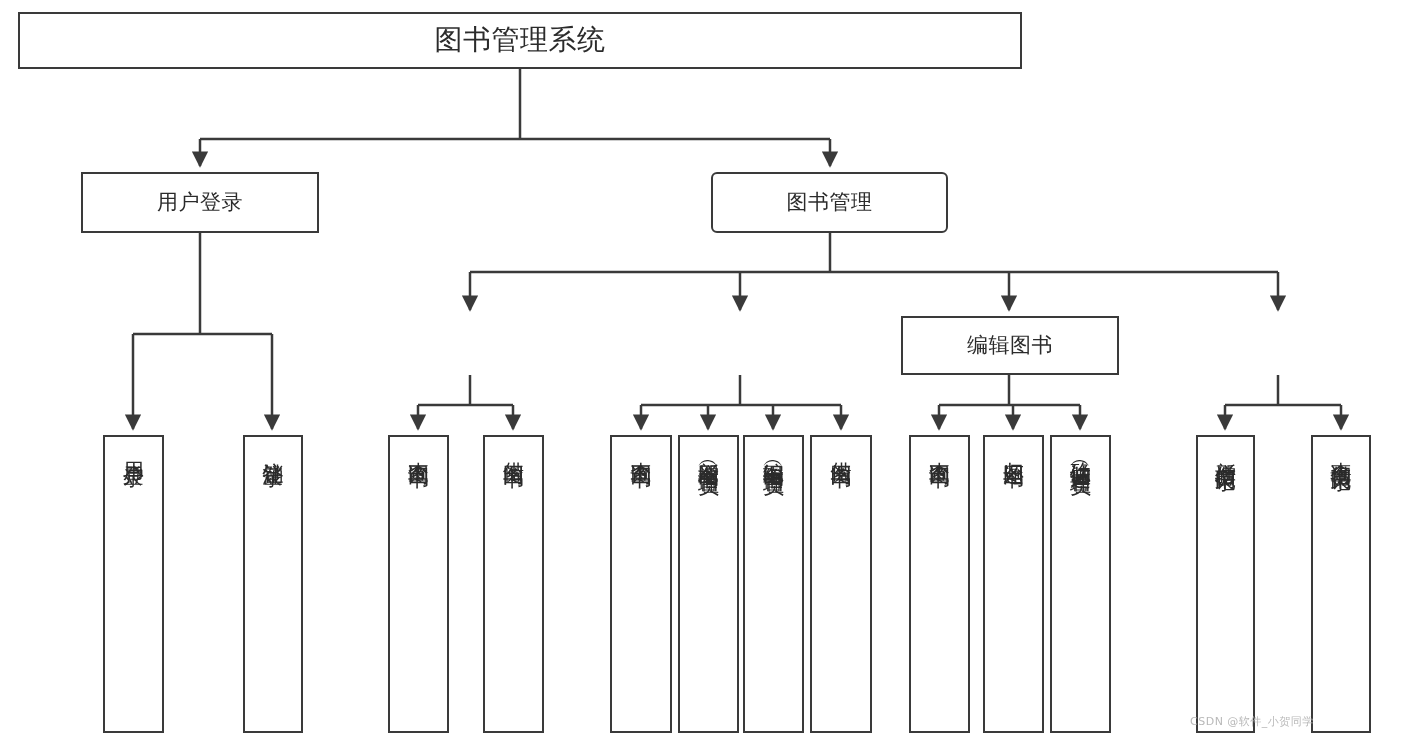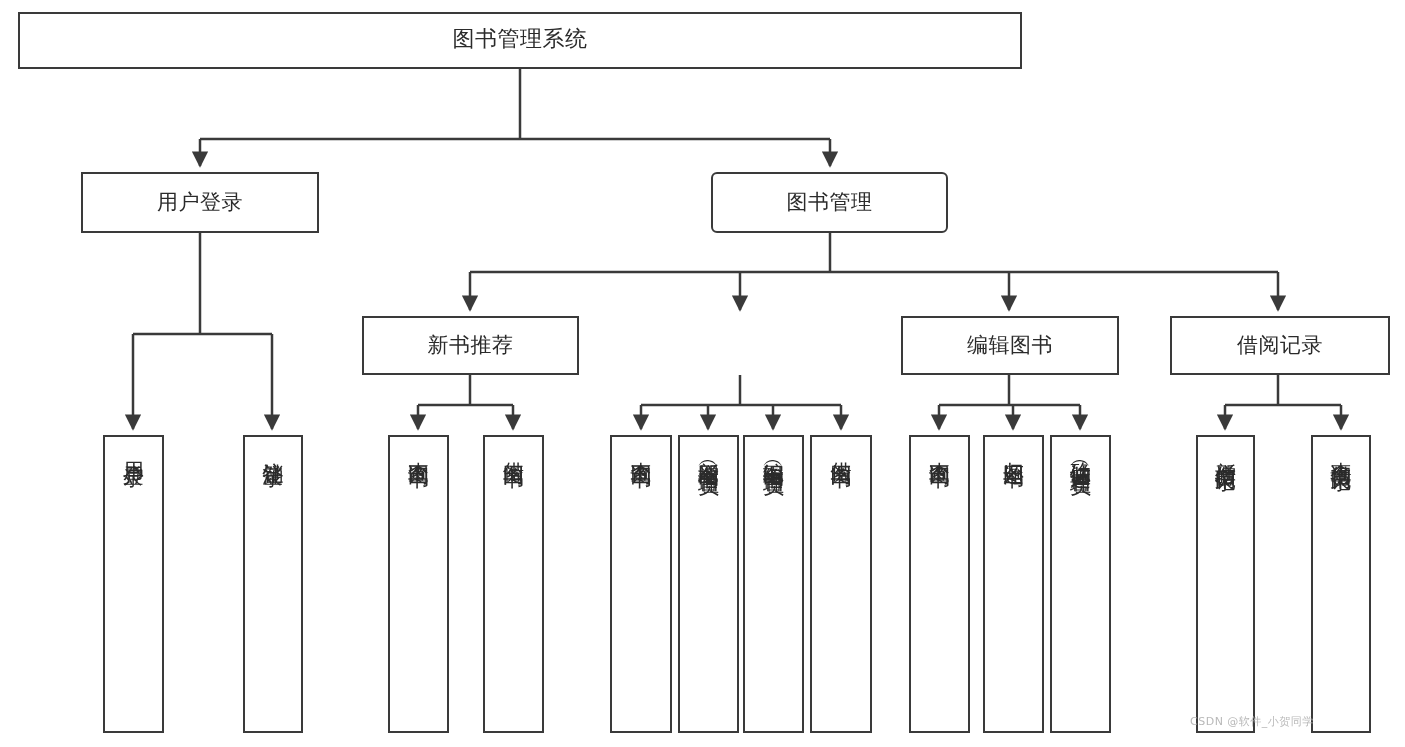--- a/index.html
+++ b/index.html
@@ -33,21 +33,21 @@
     align-items: center;
     justify-content: center;
     color: #2b2b2b;
   }
   .node .label {
     font-size: 21px;
     line-height: 1.15;
     letter-spacing: 0.5px;
     white-space: nowrap;
   }
-  .node.root .label { font-size: 22px; font-family: Liberation Mono, monospace; }
+  .node.root .label { font-size: 28px; }
   .node.leaf {
     align-items: flex-start;
     justify-content: center;
     padding-top: 0;
   }
   .node.leaf .label {
     writing-mode: vertical-rl;
     text-orientation: upright;
     font-size: 21px;
     line-height: 1.05;
@@ -123,28 +123,22 @@
     <span class="label">图书管理系统</span>
   </div>
 
   <div class="node lvl2" style="left: 81px; top: 172px; width: 238px; height: 61px;">
     <span class="label">用户登录</span>
   </div>
   <div class="node lvl2" style="left: 711px; top: 172px; width: 237px; height: 61px; border-radius: 6px;">
     <span class="label">图书管理</span>
   </div>
 
-  <div class="node lvl3" style="left: 362px; top: 316px; width: 217px; height: 59px;">
-    <span class="label">新书推荐</span>
-  </div>
   <div class="node lvl3" style="left: 901px; top: 316px; width: 218px; height: 59px;">
     <span class="label">编辑图书</span>
-  </div>
-  <div class="node lvl3" style="left: 1170px; top: 316px; width: 220px; height: 59px;">
-    <span class="label">借阅记录</span>
   </div>
 
   <div class="node leaf" style="left: 103px; top: 435px; width: 61px; height: 298px;">
     <span class="label">用户登录</span>
   </div>
   <div class="node leaf" style="left: 243px; top: 435px; width: 60px; height: 298px;">
     <span class="label">注销登录</span>
   </div>
   <div class="node leaf" style="left: 388px; top: 435px; width: 61px; height: 298px;">
     <span class="label">查询图书</span>

